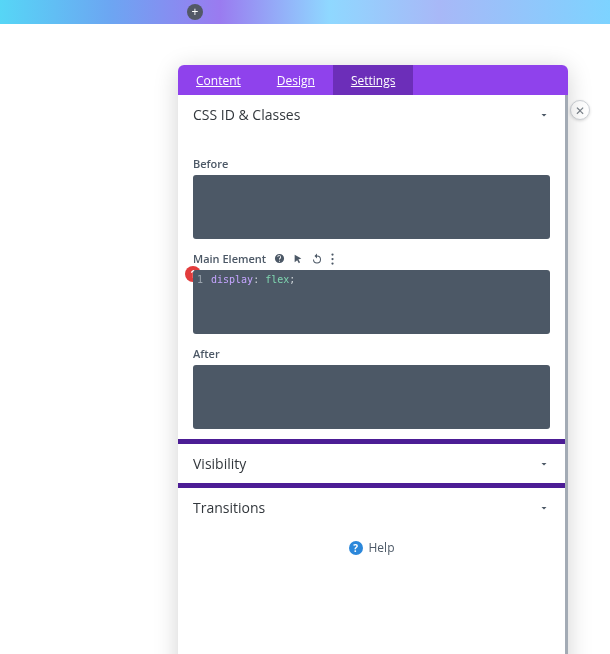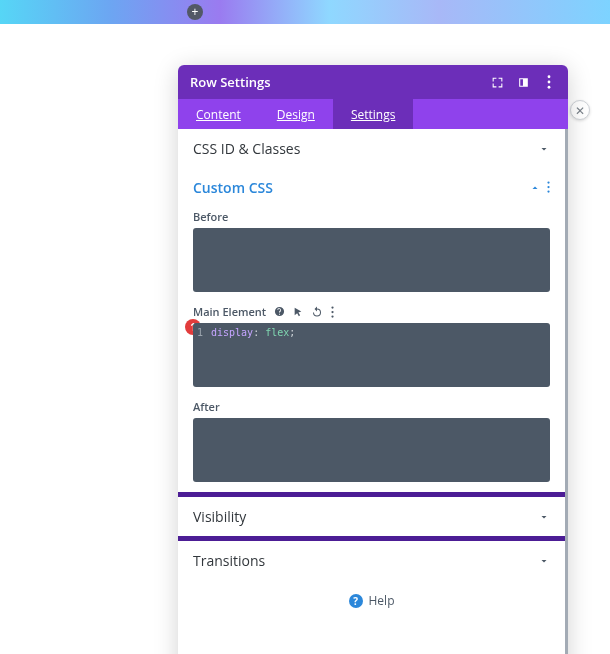--- a/index.html
+++ b/index.html
@@ -113,42 +113,20 @@
 <body>
 
 <div class="banner">
   <div class="plus-badge">+</div>
 </div>
 
 <div class="floating-close">✕</div>
 
 <div class="modal">
 
-  <div class="titlebar">
-    <span>Row Settings</span>
-    <div class="titlebar-actions">
-      <span class="ico">
-        <svg width="13" height="13" viewBox="0 0 24 24">
-            <path d="M3 3h7v2H5v5H3V3zm18 0v7h-2V5h-5V3h7zM3 21v-7h2v5h5v2H3zm18 0h-7v-2h5v-5h2v7z"></path>
-          </svg>
-      </span>
-      <span class="ico">
-        <svg width="13" height="13" viewBox="0 0 24 24">
-            <path d="M4 4h16v16H4V4zm2 2v12h5V6H6z"></path>
-          </svg>
-      </span>
-      <span class="ico">
-        <svg width="4" height="14" viewBox="0 0 4 16">
-            <circle cx="2" cy="2" r="1.6"></circle>
-            <circle cx="2" cy="8" r="1.6"></circle>
-            <circle cx="2" cy="14" r="1.6"></circle>
-          </svg>
-      </span>
-    </div>
-  </div>
 
   <div class="tabs">
     <div class="tab">Content</div>
     <div class="tab">Design</div>
     <div class="tab active">Settings</div>
   </div>
 
   <div class="body">
     <div class="body-inner">
 
@@ -157,35 +135,20 @@
           <span class="section-title">CSS ID &amp; Classes</span>
           <span class="chev">
             <svg width="12" height="12" viewBox="0 0 24 24">
                 <path d="M7 10l5 5 5-5z"></path>
               </svg>
           </span>
         </div>
       </div>
 
       <div class="section">
-        <div class="section-header">
-          <span class="section-title open">Custom CSS</span>
-          <span class="chev open" style="gap:6px;">
-            <svg width="12" height="12" viewBox="0 0 24 24">
-                <path d="M7 14l5-5 5 5z"></path>
-              </svg>
-            <span class="dots">
-              <svg width="3" height="12" viewBox="0 0 4 16" fill="#2b87da">
-                  <circle cx="2" cy="2" r="1.5"></circle>
-                  <circle cx="2" cy="8" r="1.5"></circle>
-                  <circle cx="2" cy="14" r="1.5"></circle>
-                </svg>
-            </span>
-          </span>
-        </div>
 
         <div class="field-label">
           <span>Before</span>
         </div>
         <div class="code-area"></div>
 
         <div class="field-label">
           <span>Main Element</span>
           <span class="field-tools">
             <span class="ico">

